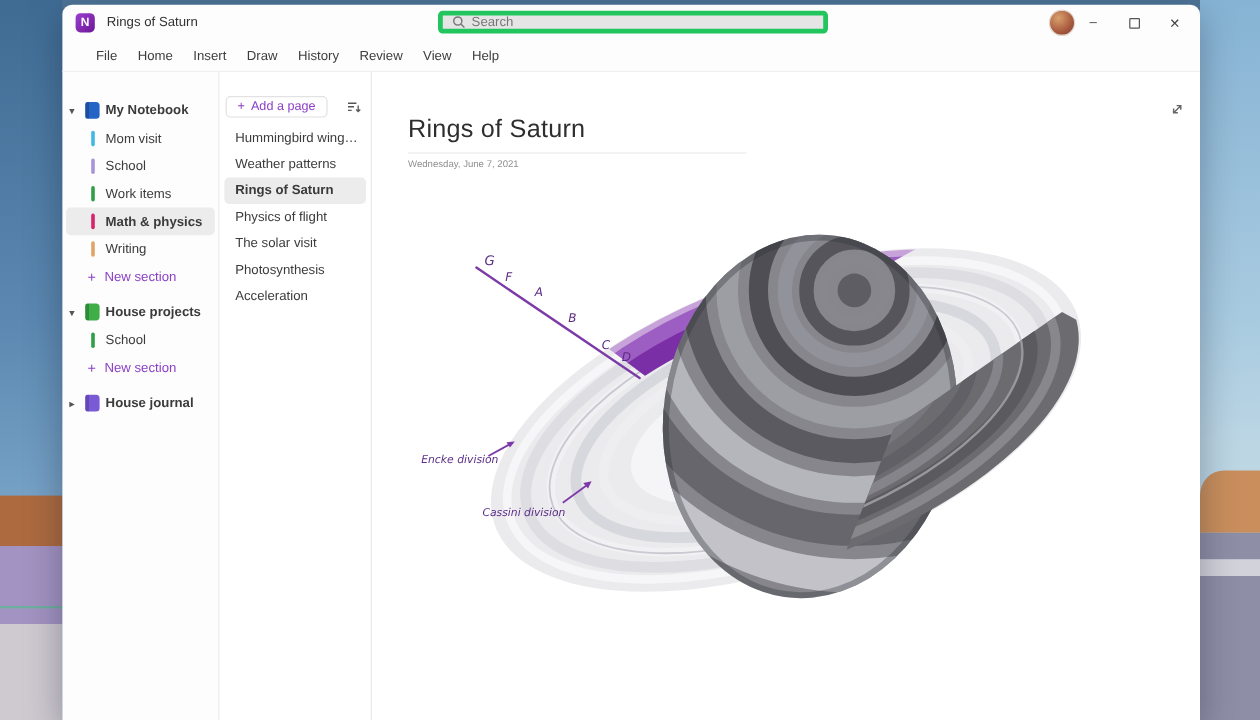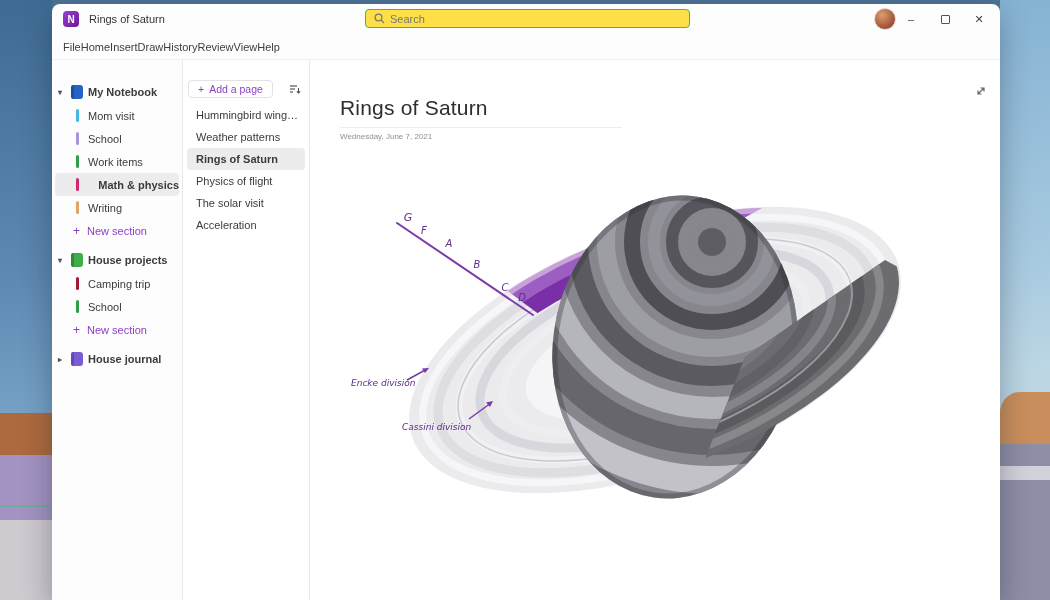--- a/index.html
+++ b/index.html
@@ -22,43 +22,43 @@
   
   .window { position:absolute; left:52px; top:4px; width:948px; height:596px;
     background:#fdfdfd; border-radius:8px 8px 0 0; box-shadow:0 10px 30px rgba(20,30,50,.35);
     display:flex; flex-direction:column; }
 
   .titlebar { position:relative; height:30px; flex:0 0 30px; display:flex; align-items:center; }
   .appicon { width:16px; height:16px; margin-left:11px; border-radius:4px;
     background:linear-gradient(135deg,#9a3fd0,#6d1796); color:#fff; font-size:10px; font-weight:bold;
     display:flex; align-items:center; justify-content:center; }
   .wtitle { font-size:11px; color:#333; margin-left:10px; }
-  .searchbox { position:absolute; left:313px; top:5px; width:325px; height:19px; background:#fde047;
-    border:1px solid #22c55e; border-radius:4px; display:flex; align-items:center; padding-left:8px;
+  .searchbox { position:absolute; left:313px; top:5px; width:325px; height:19px; background:#e5e5e5;
+    border:4px solid #22c55e; border-radius:4px; display:flex; align-items:center; padding-left:8px;
     font-size:11px; color:#777; gap:5px; }
   .avatar { position:absolute; left:822px; top:4px; width:22px; height:22px; border-radius:50%;
     background:radial-gradient(circle at 35% 30%,#d9a06c,#a85a3e 60%,#7c3a30); border:1px solid #e0d6cc; }
   .wc { position:absolute; top:0; width:30px; height:30px; display:flex; align-items:center; justify-content:center;
     font-size:11px; color:#444; cursor:default; }
   .wc.min { left:844px; } .wc.max { left:878px; } .wc.close { left:912px; }
   .maxbox { width:9px; height:9px; border:1px solid #555; border-radius:1px; display:inline-block; }
 
-  .menubar { height:26px; flex:0 0 26px; display:flex; align-items:center; padding-left:11px;
+  .menubar { height:26px; flex:0 0 26px; display:flex; align-items:center; gap:17px; padding-left:28px;
     font-size:11px; color:#3d3d3d; border-bottom:1px solid #f0f0f0; }
   .menubar span { cursor:default; }
 
   .main { flex:1; display:flex; min-height:0; }
 
   
   .sidebar { width:131px; flex:0 0 131px; border-right:1px solid #e9e9e9; padding-top:20px; font-size:11px; color:#3b3b3b; }
   .nbrow { height:24px; display:flex; align-items:center; padding-left:6px; gap:5px; font-weight:bold; }
   .nbrow .chev { font-size:8px; color:#555; width:8px; }
   .nbicon { width:12px; height:14px; border-radius:2px 3px 3px 2px; display:inline-block; }
   .secrow { height:23px; display:flex; align-items:center; padding-left:21px; gap:9px; margin:0 3px; border-radius:4px; }
-  .secrow.sel { background:#ececec; font-weight:bold;justify-content:space-between; }
+  .secrow.sel { background:#ececec; font-weight:bold; }
   .secbar { width:3px; height:13px; border-radius:2px; display:inline-block; }
   .newsec { height:23px; display:flex; align-items:center; padding-left:21px; gap:7px; color:#8a3fc6; }
   .newsec .plus { font-size:12px; }
   .nbgap { height:6px; }
 
   
   .pagelist { width:127px; flex:0 0 127px; border-right:1px solid #e9e9e9; padding-top:20px; font-size:11px; color:#3b3b3b; background:#fff; }
   .addrow { display:flex; align-items:center; padding:0 8px 6px 5px; }
   .addpage { height:18px; border:1px solid #e2e2e2; background:#fff; border-radius:4px; color:#8a3fc6;
     font-size:10.5px; display:flex; align-items:center; gap:5px; padding:0 9px; font-family:inherit; cursor:default; }
@@ -152,24 +152,20 @@
       <div class="newsec">
         <span class="plus">+</span>
         <span>New section</span>
       </div>
 
       <div class="nbgap"></div>
       <div class="nbrow">
         <span class="chev">▾</span>
         <span class="nbicon" style="background:linear-gradient(90deg,#2e8a37 25%,#3fae49 25%)"></span>
         <span>House projects</span>
-      </div>
-      <div class="secrow">
-        <span class="secbar" style="background:#a61737"></span>
-        <span>Camping trip</span>
       </div>
       <div class="secrow">
         <span class="secbar" style="background:#2f9e49"></span>
         <span>School</span>
       </div>
       <div class="newsec">
         <span class="plus">+</span>
         <span>New section</span>
       </div>
 
@@ -192,20 +188,21 @@
           <line x1="1" y1="6" x2="6" y2="6" stroke="#555" stroke-width="1.2"></line>
           <line x1="1" y1="9" x2="4" y2="9" stroke="#555" stroke-width="1.2"></line>
           <path d="M9.5 5 L9.5 10 M7.8 8.3 L9.5 10 L11.2 8.3" fill="none" stroke="#555" stroke-width="1.1"></path>
         </svg>
       </div>
       <div class="pageitem">Hummingbird wing…</div>
       <div class="pageitem">Weather patterns</div>
       <div class="pageitem sel">Rings of Saturn</div>
       <div class="pageitem">Physics of flight</div>
       <div class="pageitem">The solar visit</div>
+      <div class="pageitem">Photosynthesis</div>
       <div class="pageitem">Acceleration</div>
     </div>
 
     <div class="content">
       <svg class="expandicon" width="14" height="14" viewBox="0 0 14 14">
         <path d="M4.5 9.5 L9.5 4.5 M6.5 4 h3.5 v3.5 M7.5 10 H4 V6.5" fill="none" stroke="#666" stroke-width="1.2"></path>
       </svg>
       <h1 class="pagetitle">Rings of Saturn</h1>
       <div class="titlerule"></div>
       <div class="pagedate">Wednesday, June 7, 2021</div>

